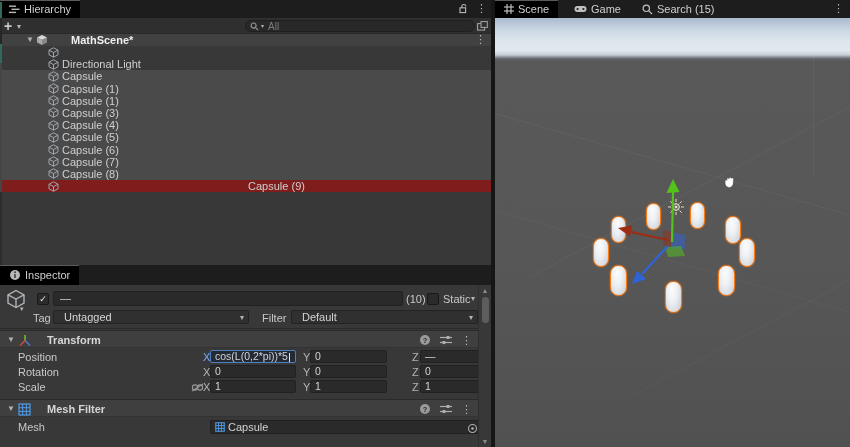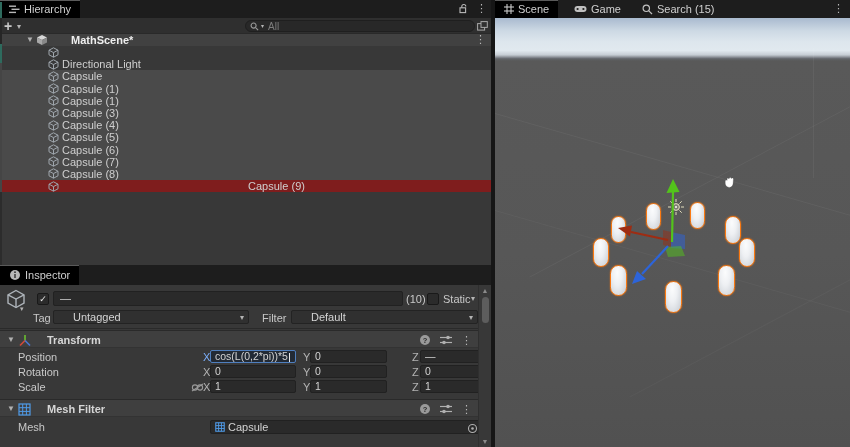--- a/index.html
+++ b/index.html
@@ -50,21 +50,21 @@
   .big-cube-caret { position:absolute; left:20px; top:20px; font-size:7px; }
   .chk { position:absolute; width:12px; height:12px; background:#2b2b2b; border:1px solid #191919; border-radius:2px; color:#e8e8e8; font-size:9px; line-height:11px; text-align:center; }
   .name-chk { left:37px; top:8px; }
   .static-chk { left:427px; top:8px; }
   .name-field { position:absolute; left:53px; top:6px; width:350px; height:15px; background:#2a2a2a; border:1px solid #212121; border-radius:2px; line-height:13px; padding-left:6px; color:#d2d2d2; }
   .count-badge { position:absolute; left:406px; top:8px; color:#c8c8c8; }
   .static-label { position:absolute; left:443px; top:8px; color:#c8c8c8; }
   .static-caret { position:absolute; left:471px; top:10px; }
   .tag-label { position:absolute; left:33px; top:27px; color:#c8c8c8; }
   .layer-label { position:absolute; left:262px; top:27px; color:#c8c8c8; }
-  .dropdown { position:absolute; top:25px; height:14px; background:#303030; border:1px solid #232323; border-radius:2px; line-height:12px; padding-left:19px; color:#d4d4d4; }
+  .dropdown { position:absolute; top:25px; height:14px; background:#303030; border:1px solid #232323; border-radius:2px; line-height:12px; padding-left:10px; color:#d4d4d4; }
   .dd-tag { left:53px; width:196px; }
   .dd-layer { left:291px; width:187px; }
   .dropdown .caret { position:absolute; right:4px; top:3px; }
   .i-sep { position:absolute; left:0; top:43px; width:478px; height:1px; background:#2a2a2a; }
 
   .comp-header { position:absolute; left:0; width:478px; height:18px; background:#3f3f3f; border-top:1px solid #2a2a2a; border-bottom:1px solid #333; }
   .comp-header .foldout { position:absolute; left:7px; top:5px; }
   .comp-header .cicon { position:absolute; left:18px; top:3px; }
   .comp-title { position:absolute; left:47px; top:3px; font-weight:bold; color:#d6d6d6; }
   .comp-icons { position:absolute; right:6px; top:3px; display:flex; gap:9px; align-items:center; }

